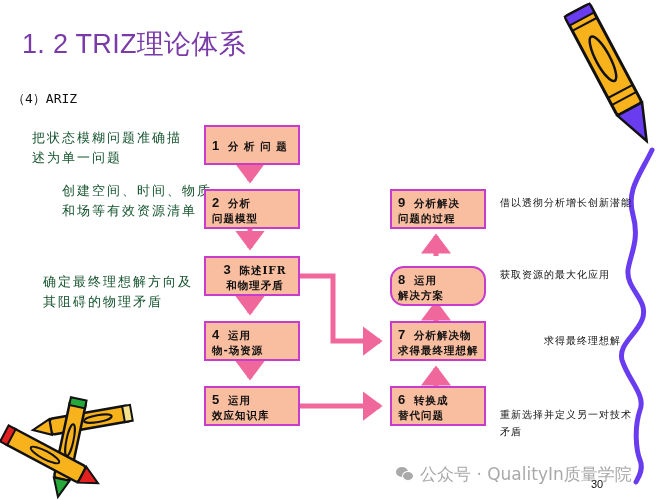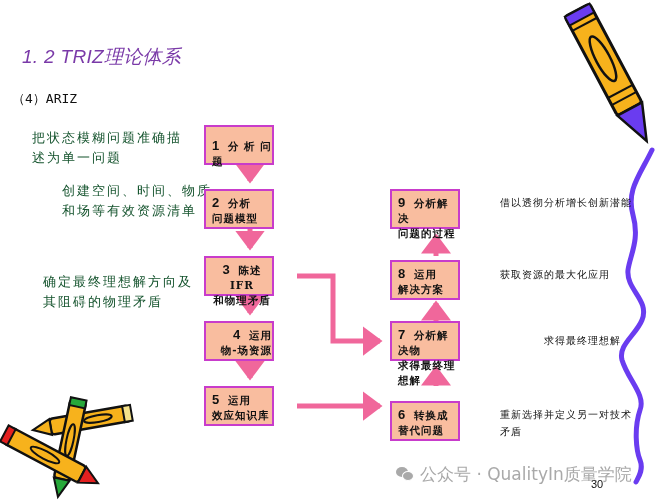--- a/index.html
+++ b/index.html
@@ -1,22 +1,22 @@
 <!DOCTYPE html>
 <html><head>
   <meta charset="utf-8">
   <style>
     html, body { margin: 0; padding: 0; }
     body { width: 667px; height: 500px; background: #ffffff; position: relative; overflow: hidden;
            font-family: "DejaVu Sans", sans-serif; }
     .abs { position: absolute; }
-    .title { left: 22px; top: 44px; font-family: "Liberation Sans", sans-serif; font-size: 19px; color: #7a3aa8; letter-spacing: 0.3px; white-space: nowrap; font-style: italic; }
+    .title { left: 22px; top: 26px; font-family: "Liberation Sans", sans-serif; font-size: 27px; color: #7a3aa8; letter-spacing: 0.3px; white-space: nowrap; }
     .subtitle { left: 12px; top: 90px; font-family: "DejaVu Sans Mono", monospace; font-size: 13px; color: #111; white-space: nowrap; }
     .desc { left: 32px; width: 160px; font-family: Liberation Sans, sans-serif; font-size: 13px; line-height: 20px; color: #14532d; letter-spacing: 2px; }
-    .box { background: #f9bd9f; border: 2px solid #c83ccb; box-sizing: border-box; width: 70px; height: 40px;
+    .box { background: #f9bd9f; border: 2px solid #c83ccb; box-sizing: border-box; width: 96px; height: 40px;
            font-family: "DejaVu Serif", serif; font-weight: bold; font-size: 10.5px; color: #111; line-height: 15px; padding: 4px 0 0 6px; letter-spacing: 1px; }
     .box .num { font-family: "Liberation Sans", sans-serif; font-size: 13px; font-weight: bold; margin-right: 4px; letter-spacing: 0; }
     .note { left: 500px; width: 140px; font-family: "DejaVu Serif", serif; font-weight: normal; font-size: 10px; line-height: 17px; color: #111; letter-spacing: 1px; }
     .watermark { left: 396px; top: 463px; font-family: "DejaVu Sans", sans-serif; font-size: 17px; color: #a9a9a9; white-space: nowrap; }
     .pageno { left: 591px; top: 478px; font-family: "Liberation Sans", sans-serif; font-size: 11px; color: #111; }
     svg.overlay { position: absolute; left: 0; top: 0; }
   </style>
 </head>
 <body>
 
@@ -90,42 +90,42 @@
 <div class="abs box" style="left:204px; top:189px;">
   <span class="num">2</span>
   <span>分析</span><br>
   <span>问题模型</span>
 </div>
 <div class="abs box" style="left:204px; top:256px;text-align:center;">
   <span class="num">3</span>
   <span>陈述IFR</span><br>
   <span>和物理矛盾</span>
 </div>
-<div class="abs box" style="left:204px; top:321px;text-align:right;">
+<div class="abs box" style="left:204px; top:321px;">
   <span class="num">4</span>
   <span>运用</span><br>
   <span>物-场资源</span>
 </div>
 <div class="abs box" style="left:204px; top:386px;">
   <span class="num">5</span>
   <span>运用</span><br>
   <span>效应知识库</span>
 </div>
 
-<div class="abs box" style="left:390px; top:386px;margin-top:15px;">
+<div class="abs box" style="left:390px; top:386px;">
   <span class="num">6</span>
   <span>转换成</span><br>
   <span>替代问题</span>
 </div>
 <div class="abs box" style="left:390px; top:321px;">
   <span class="num">7</span>
   <span>分析解决物</span><br>
   <span>求得最终理想解</span>
 </div>
-<div class="abs box" style="left:390px; top:260px;">
+<div class="abs box" style="left:390px; top:266px;border-radius:14px;">
   <span class="num">8</span>
   <span>运用</span><br>
   <span>解决方案</span>
 </div>
 <div class="abs box" style="left:390px; top:189px;">
   <span class="num">9</span>
   <span>分析解决</span><br>
   <span>问题的过程</span>
 </div>
 

